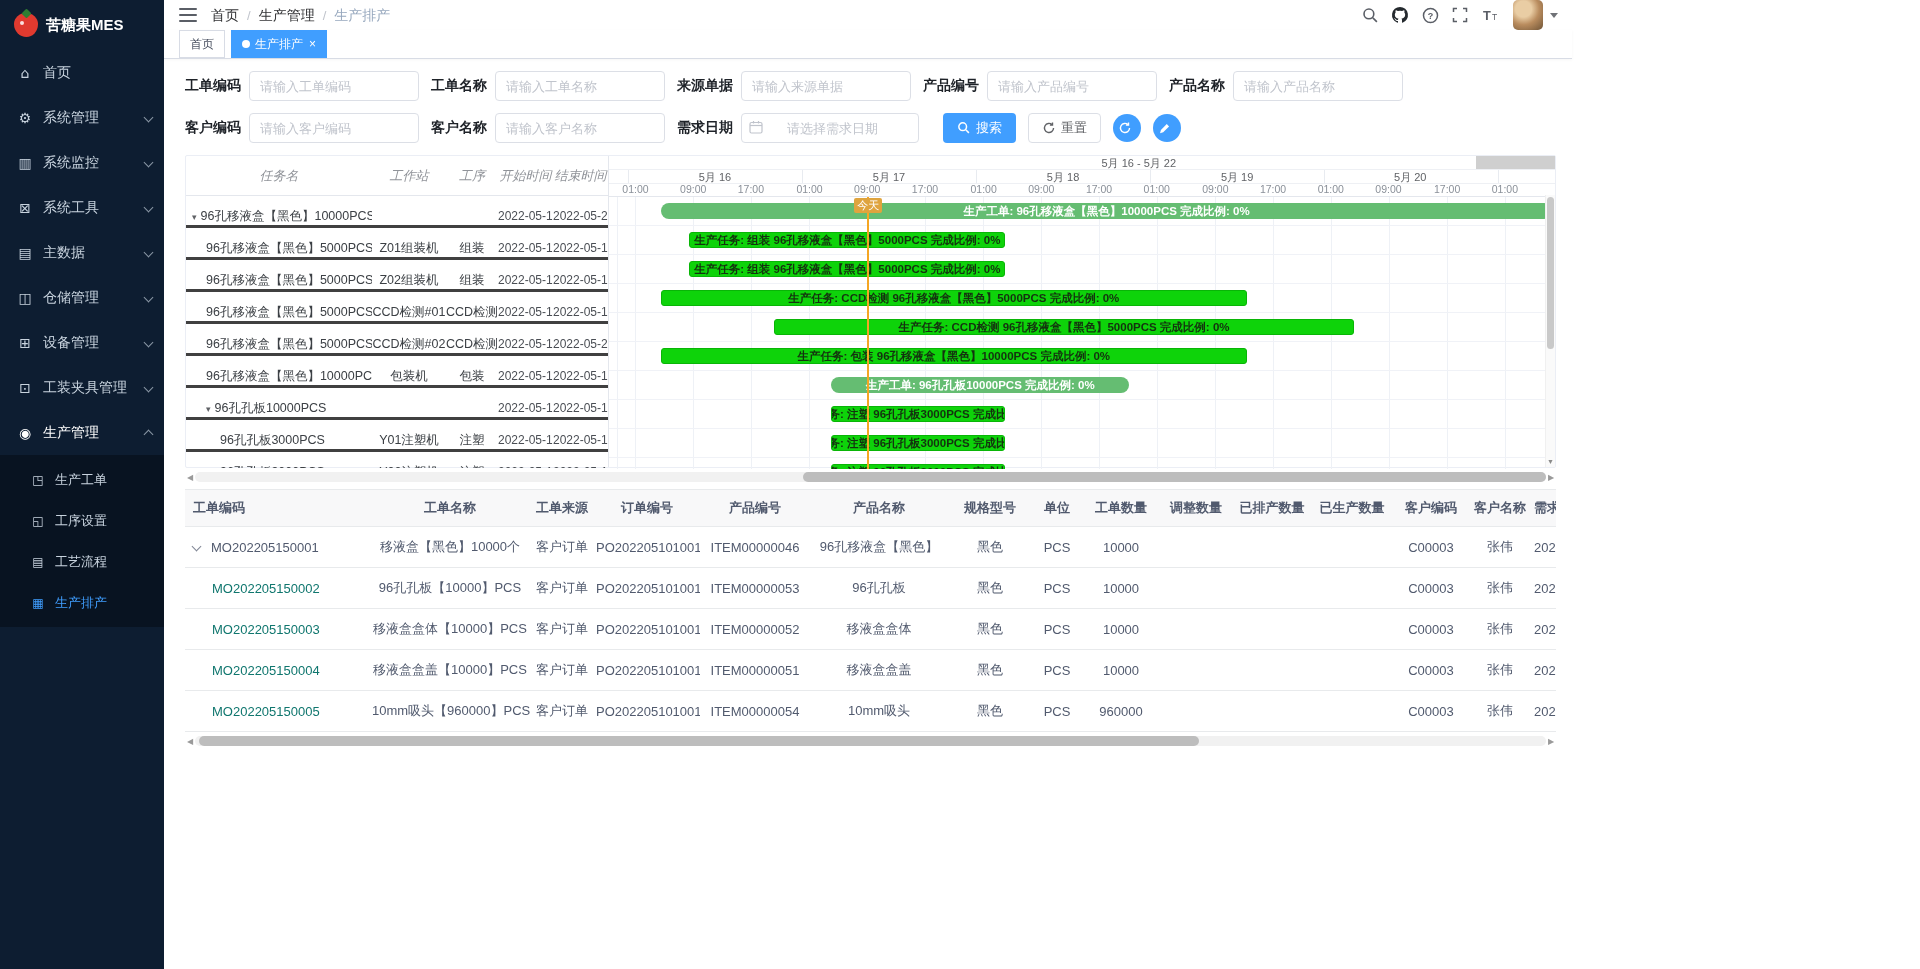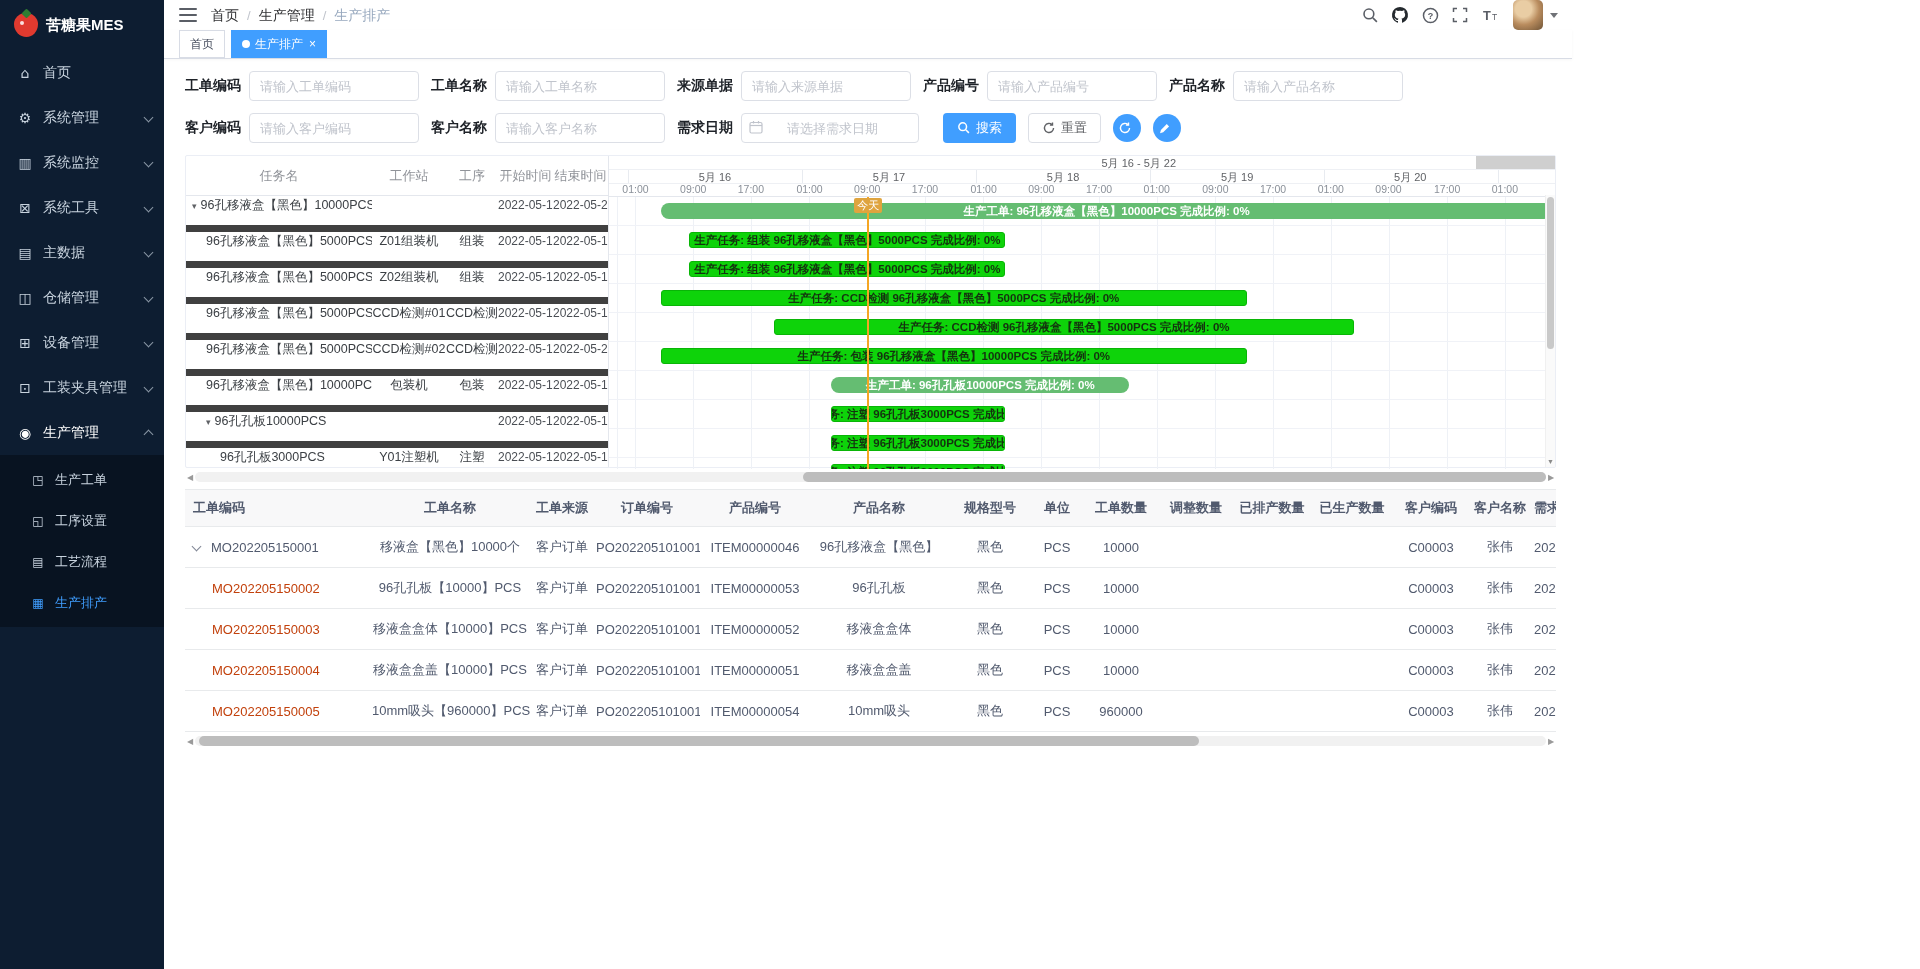--- a/index.html
+++ b/index.html
@@ -52,28 +52,28 @@
   .f-input input::placeholder{color:#c0c4cc;}
   .btn{height:30px;display:inline-flex;align-items:center;border-radius:4px;font-size:13px;padding:0 13px;cursor:pointer;border:1px solid transparent;margin-left:12px;}
   .btn svg{margin-right:5px;}
   .btn.primary{background:#409eff;color:#fff;}
   .btn.plain{background:#fff;border-color:#dcdfe6;color:#606266;}
   .btn.circle{width:28px;height:28px;padding:0;border-radius:50%;background:#409eff;justify-content:center;margin-left:12px;}
   
   .gantt{display:flex;position:relative;border:1px solid #ebeef5;border-radius:2px;height:311px;margin-top:2px;}
   .g-left{width:422px;flex:none;}
   .g-left-head{height:39px;line-height:39px;display:flex;border-bottom:1px solid #e4e7ed;color:#909399;font-size:13px;}
-  .g-left-head div{text-align:center;}
+  .g-left-head div{text-align:center;font-style:italic;}
   .gw-name{width:186px;flex:none;}
   .gw-ws{width:74px;flex:none;}
   .gw-proc{width:52px;flex:none;}
   .gw-start{width:55px;flex:none;}
   .gw-end{width:55px;flex:none;}
   .g-left-rows{height:272px;overflow:hidden;}
-  .g-row{height:29px;line-height:18px;display:flex;border-bottom:7px solid #404040;cursor:pointer;}
+  .g-row{height:29px;line-height:41px;display:flex;border-bottom:3px solid #404040;cursor:pointer;}
   .g-cell{font-size:12.5px;color:#3c4045;white-space:nowrap;overflow:hidden;}
   .g-cell.cname{text-align:left;padding-left:6px;box-sizing:border-box;}
   .g-cell.ind1{padding-left:20px;}
   .g-cell.ind2{padding-left:34px;}
   .g-cell.cdate{font-size:12px;color:#4a4e54;text-align:center;}
   .g-cell.cmid{text-align:center;}
   .tri{font-size:9px;color:#606266;margin-right:4px;}
   .g-right{flex:1;border-left:1px solid #e4e7ed;position:relative;min-width:0;}
   .g-week{height:13px;position:relative;border-bottom:1px solid #eef0f4;font-size:11px;color:#606266;}
   .g-week > span{position:absolute;left:56%;top:0;transform:translateX(-50%);white-space:nowrap;}
@@ -103,21 +103,21 @@
   .hscroll .thumb{position:absolute;top:0;height:10px;background:#bdbdbd;border-radius:5px;cursor:pointer;}
   
   .table-wrap{margin-top:6px;overflow:hidden;border-top:1px solid #e8eaec;}
   table.wo{border-collapse:collapse;table-layout:fixed;width:1425px;}
   .wo th{height:34px;background:#f8f8f9;color:#515a6e;font-size:13px;font-weight:bold;border-bottom:1px solid #e8eaec;white-space:nowrap;overflow:hidden;text-align:center;}
   .wo td{height:40px;font-size:13px;color:#515a6e;border-bottom:1px solid #e8eaec;white-space:nowrap;overflow:hidden;text-align:center;padding:0 2px;}
   .wo td.c0{text-align:left;padding-left:8px;}
   .wo th.c0{text-align:left;padding-left:8px;}
   .wo td.c14,.wo th.c14{text-align:left;padding-left:4px;}
   .mo{cursor:pointer;}
-  .mo.link{color:#c2410c;}
+  .mo.link{color:#0f766e;}
   .tchev{display:inline-block;width:6px;height:6px;border-right:1.5px solid #808695;border-bottom:1.5px solid #808695;transform:rotate(45deg);margin-right:11px;vertical-align:2px;}
   .chev-slot{display:inline-block;width:19px;}
 </style>
 </head>
 <body>
 
 <div class="app">
   <aside class="sidebar">
     <div class="logo">
       <span class="logo-mark"></span>

